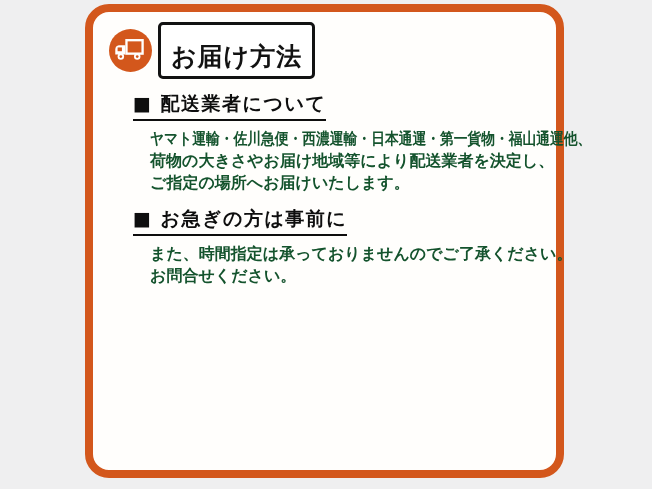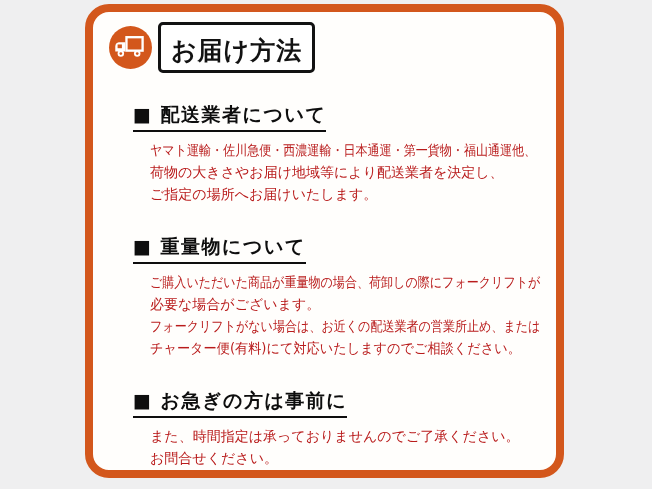--- a/index.html
+++ b/index.html
@@ -35,46 +35,47 @@
   .badge {
     width: 43px;
     height: 43px;
     flex: 0 0 auto;
   }
   .title-box {
     margin-left: 6px;
     border: 3px solid #121212;
     border-radius: 5px;
     background: #ffffff;
-    padding: 11px 10px 4px 10px;
+    padding: 17px 10px 4px 10px;
     font-size: 25px;
     font-weight: bold;
     color: #121212;
     letter-spacing: 1px;
     line-height: 1.2;
     white-space: nowrap;
   }
   .section { margin-top: 12px; }
   .section:first-of-type { margin-top: 4px; }
   .heading {
     display: inline-block;
-    margin: 17px 0 7px 0;
+    margin: 0 0 7px 0;
     font-size: 19px;
     font-weight: bold;
     color: #0e0e0e;
     letter-spacing: 1.5px;
     padding-bottom: 2px;
     border-bottom: 2.5px solid #0e0e0e;
     white-space: nowrap;
   }
   .body {
     padding-left: 17px;
-    font-size: 14px;
+    font-size: 16px;
     line-height: 22px;
-    color: #b91c1c;
+    color: #14532d;
+    font-weight: bold;
   }
   .line {
     white-space: nowrap;
   }
   .sq86 {
     display: inline-block;
     transform: scaleX(0.86);
     transform-origin: 0 50%;
   }
   .sq94 {
@@ -105,29 +106,20 @@
 
     <div class="section">
       <h2 class="heading">■ 配送業者について</h2>
       <div class="body">
         <div class="line"><span class="sq86">ヤマト運輸・佐川急便・西濃運輸・日本通運・第一貨物・福山通運他、</span></div>
         <div class="line">荷物の大きさやお届け地域等により配送業者を決定し、</div>
         <div class="line">ご指定の場所へお届けいたします。</div>
       </div>
     </div>
 
-    <div class="section">
-      <h2 class="heading">■ 重量物について</h2>
-      <div class="body">
-        <div class="line"><span class="sq86">ご購入いただいた商品が重量物の場合、荷卸しの際にフォークリフトが</span></div>
-        <div class="line">必要な場合がございます。</div>
-        <div class="line"><span class="sq86">フォークリフトがない場合は、お近くの配送業者の営業所止め、または</span></div>
-        <div class="line"><span class="sq94">チャーター便(有料)にて対応いたしますのでご相談ください。</span></div>
-      </div>
-    </div>
 
     <div class="section">
       <h2 class="heading">■ お急ぎの方は事前に</h2>
       <div class="body">
         <div class="line">また、時間指定は承っておりませんのでご了承ください。</div>
         <div class="line">お問合せください。</div>
       </div>
     </div>
 
   </div>

